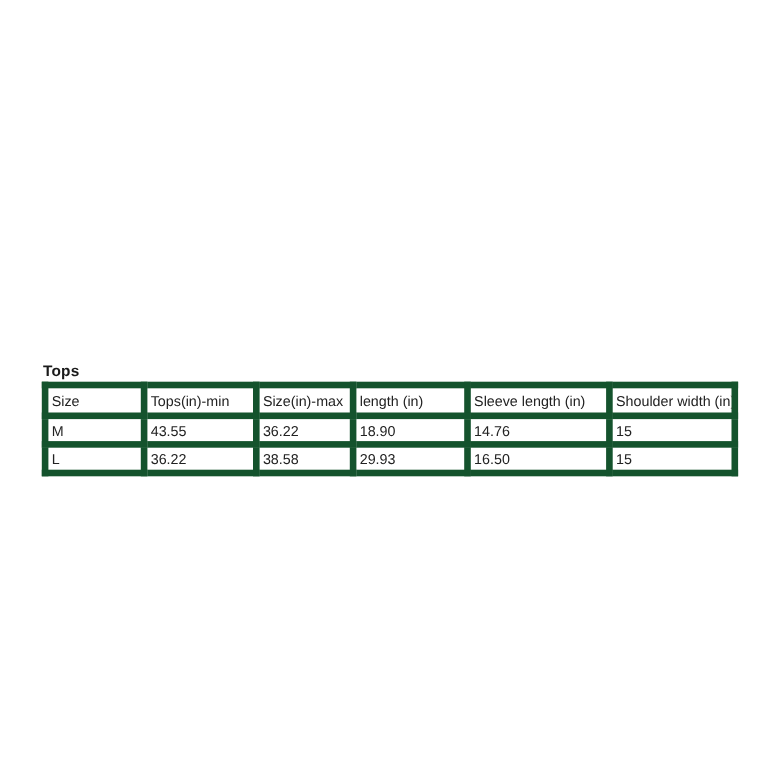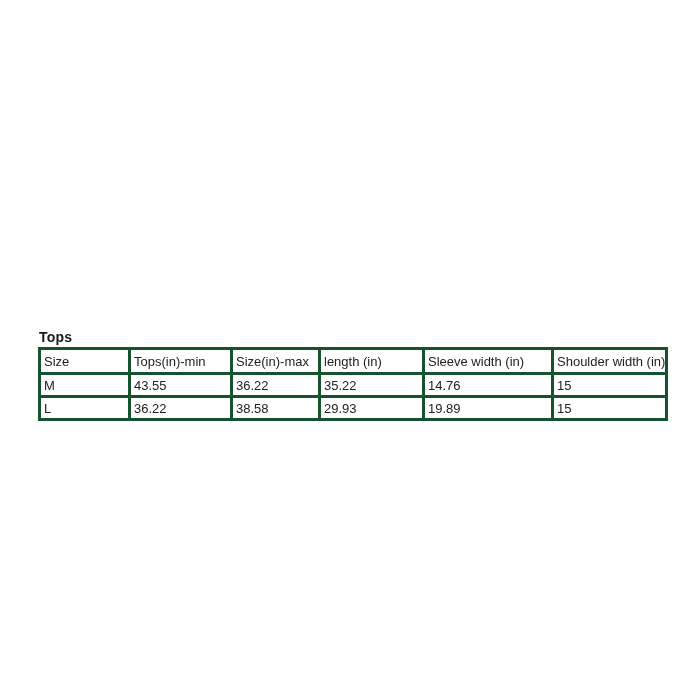--- a/index.html
+++ b/index.html
@@ -32,21 +32,21 @@
   }
   table.size-chart {
     border-collapse: collapse;
     table-layout: fixed;
     width: 627px;
     font-size: 13px;
     color: #222222;
   }
   table.size-chart th,
   table.size-chart td {
-    border: 3px solid #14532d;
+    border: 6px solid #14532d;
     font-weight: normal;
     text-align: left;
     vertical-align: middle;
     padding: 0 4px 0 3px;
     white-space: nowrap;
     overflow: hidden;
   }
   table.size-chart th {
     height: 22px;
   }
@@ -74,36 +74,36 @@
         <col class="c3">
         <col class="c4">
         <col class="c5">
     </colgroup>
     <thead>
       <tr>
         <th>Size</th>
         <th>Tops(in)-min</th>
         <th>Size(in)-max</th>
         <th>length (in)</th>
-        <th>Sleeve width (in)</th>
+        <th>Sleeve length (in)</th>
         <th>Shoulder width (in)</th>
       </tr>
     </thead>
     <tbody>
       <tr>
         <td>M</td>
         <td>43.55</td>
         <td>36.22</td>
-        <td>35.22</td>
+        <td>18.90</td>
         <td>14.76</td>
         <td>15</td>
       </tr>
       <tr>
         <td>L</td>
         <td>36.22</td>
         <td>38.58</td>
         <td>29.93</td>
-        <td>19.89</td>
+        <td>16.50</td>
         <td>15</td>
       </tr>
     </tbody>
   </table>
 </div>
 
 </body></html>

